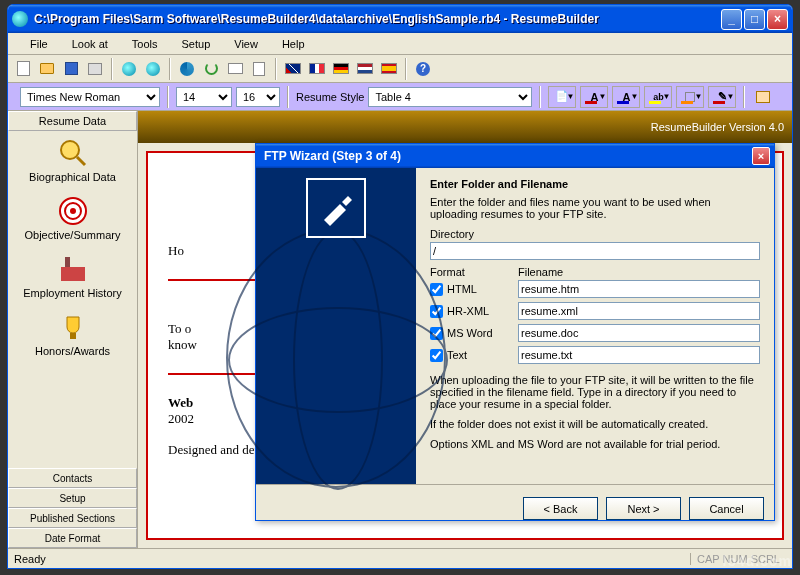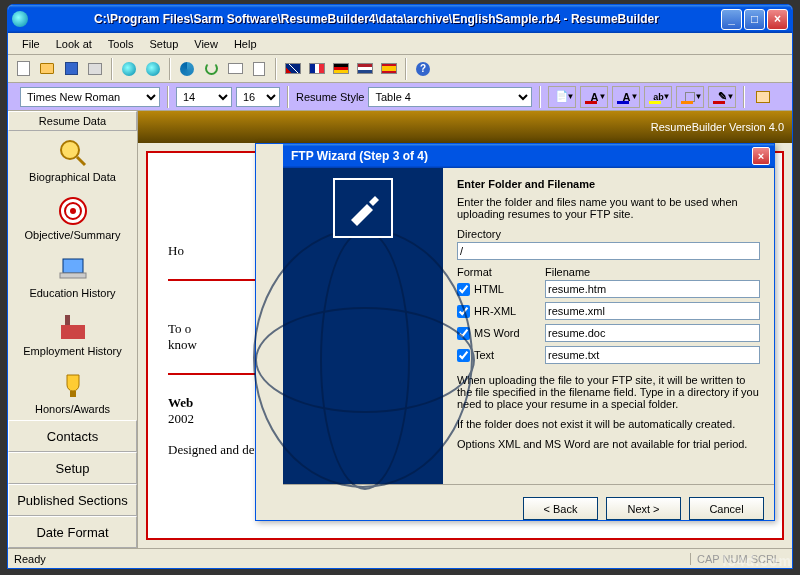--- a/index.html
+++ b/index.html
@@ -1,54 +1,54 @@
 <!DOCTYPE html>
 <html><head>
 <meta charset="utf-8">
 <style>
 * { box-sizing: border-box; margin: 0; padding: 0; }
 body { font-family: Tahoma, sans-serif; font-size: 11px; background: #333; width: 800px; height: 575px; overflow: hidden; position: relative; }
 .window { width: 786px; height: 565px; margin: 4px auto; background: #ece9d8; border: 1px solid #0054e3; border-radius: 6px 6px 0 0; display: flex; flex-direction: column; }
 .titlebar { height: 28px; background: linear-gradient(#3b8beb, #0054e3 10%, #0054e3 90%, #003cad); display: flex; align-items: center; padding: 0 4px; border-radius: 5px 5px 0 0; }
 .titlebar .app-icon { width: 16px; height: 16px; margin-right: 6px; background: radial-gradient(circle at 40% 40%, #8ff, #08a); border-radius: 50%; }
-.titlebar .title { color: #fff; font-weight: bold; font-size: 12px; flex: 1; text-shadow: 1px 1px #003; text-align: center; }
+.titlebar .title { color: #fff; font-weight: bold; font-size: 12px; flex: 1; text-shadow: 1px 1px #003; }
 .titlebar .btn { width: 21px; height: 21px; margin-left: 2px; border: 1px solid #fff; border-radius: 3px; color: #fff; font-weight: bold; font-size: 12px; display: flex; align-items: center; justify-content: center; cursor: pointer; }
 .btn-min { background: linear-gradient(#6fa3e8, #2e66d0); }
 .btn-max { background: linear-gradient(#6fa3e8, #2e66d0); }
 .btn-close { background: linear-gradient(#e88, #c33); }
 .menubar { height: 22px; background: #ece9d8; display: flex; align-items: center; padding: 0 6px; border-bottom: 1px solid #aca899; }
-.menubar span { padding: 3px 8px; cursor: pointer; }
+.menubar span { padding: 3px 8px; cursor: pointer; margin-left: 8px; }
 .toolbar { height: 28px; background: #ece9d8; display: flex; align-items: center; padding: 0 4px; border-bottom: 1px solid #aca899; gap: 2px; }
 .tbtn { width: 22px; height: 22px; border: 1px solid transparent; display: flex; align-items: center; justify-content: center; cursor: pointer; }
 .sep { width: 2px; height: 22px; border-left: 1px solid #aca899; border-right: 1px solid #fff; margin: 0 3px; }
 .flag { width: 16px; height: 11px; border: 1px solid #888; }
 .formatbar { height: 28px; background: #c4b5fd; display: flex; align-items: center; padding: 0 4px; border-bottom: 1px solid #aca899; gap: 4px; }
 .combo { height: 20px; border: 1px solid #7f9db9; background: #fff; padding: 0 2px; font-size: 11px; }
 .color-btn { width: 28px; height: 22px; border: 1px solid #aca899; display: flex; align-items: center; justify-content: center; cursor: pointer; font-weight: bold; position: relative; }
 .color-btn .bar { position: absolute; bottom: 3px; left: 4px; width: 12px; height: 3px; }
 .color-btn .dd { position: absolute; right: 1px; font-size: 8px; }
 .main { flex: 1; display: flex; overflow: hidden; }
 .sidebar { width: 130px; background: #ece9d8; border-right: 1px solid #aca899; display: flex; flex-direction: column; }
 .side-header { height: 20px; border: 1px outset #fff; background: #ece9d8; display: flex; align-items: center; justify-content: center; font-size: 11px; cursor: pointer; }
 .side-items { flex: 1; background: #ece9d8; overflow: hidden; }
 .side-item { padding: 6px 4px; text-align: center; cursor: pointer; }
 .side-item .ico { width: 32px; height: 32px; margin: 0 auto 2px; }
 .side-buttons { }
-.side-btn { height: 32px; border: 1px outset #fff; background: #ece9d8; display: flex; align-items: center; justify-content: center; font-size: 13px; cursor: pointer; }
+.side-btn { height: 20px; border: 1px outset #fff; background: #ece9d8; display: flex; align-items: center; justify-content: center; font-size: 10px; cursor: pointer; }
 .content { flex: 1; display: flex; flex-direction: column; background: #ece9d8; }
 .content-header { height: 32px; background: linear-gradient(#b8860b, #5a4200); color: #fff; display: flex; align-items: center; justify-content: flex-end; padding: 0 8px; font-size: 11px; }
 .doc-area { flex: 1; background: #ece9d8; padding: 8px; position: relative; overflow: hidden; }
 .page { background: #fff; border: 2px solid #c00; width: 100%; height: 100%; padding: 30px 20px; font-family: "Times New Roman", serif; font-size: 13px; position: relative; }
 .page .hr { border-top: 2px solid #c00; margin: 20px 0; }
 .statusbar { height: 20px; background: #ece9d8; border-top: 1px solid #aca899; display: flex; align-items: center; padding: 0 6px; font-size: 11px; }
 .statusbar .flex { flex: 1; }
 .statusbar .ind { padding: 0 6px; border-left: 1px solid #aca899; color: #999; }
 
 
-.dialog { position: absolute; left: 255px; top: 143px; width: 520px; height: 378px; background: #ece9d8; border: 1px solid #0054e3; box-shadow: 2px 2px 6px rgba(0,0,0,.3); display: flex; flex-direction: column; padding-left: 27px; }
+.dialog { position: absolute; left: 255px; top: 143px; width: 520px; height: 378px; background: #ece9d8; border: 1px solid #0054e3; box-shadow: 2px 2px 6px rgba(0,0,0,.3); display: flex; flex-direction: column; }
 .dlg-title { height: 24px; background: linear-gradient(#3b8beb, #0054e3 10%, #0054e3 90%, #003cad); display: flex; align-items: center; padding: 0 4px; color: #fff; font-weight: bold; font-size: 12px; }
 .dlg-title .t { flex: 1; padding-left: 4px; }
 .dlg-title .x { width: 18px; height: 18px; background: linear-gradient(#e88, #c33); border: 1px solid #fff; border-radius: 2px; display: flex; align-items: center; justify-content: center; cursor: pointer; font-size: 11px; }
 .dlg-body { flex: 1; display: flex; }
 .dlg-img { width: 160px; background: #002a6b; display: flex; align-items: flex-start; justify-content: center; padding-top: 10px; position: relative; }
 .dlg-img .globe { position: absolute; top: 60px; left: -30px; width: 220px; height: 260px; border: 2px solid #001a44; border-radius: 50%; opacity: .6; }
 .dlg-img .globe::before, .dlg-img .globe::after { content: ''; position: absolute; border: 2px solid #001a44; border-radius: 50%; }
 .dlg-img .globe::before { top: 0; left: 30%; width: 40%; height: 100%; }
 .dlg-img .globe::after { top: 30%; left: 0; width: 100%; height: 40%; }
 .dlg-img .icobox { width: 60px; height: 60px; border: 2px solid #fff; background: #002a6b; display: flex; align-items: center; justify-content: center; position: relative; z-index: 2; }
@@ -194,27 +194,20 @@
         <div class="side-item">
           <div class="ico"><svg width="32" height="32">
                 <circle cx="16" cy="16" r="13" fill="#fff" stroke="#c00" stroke-width="2"></circle>
                 <circle cx="16" cy="16" r="8" fill="#fff" stroke="#c00" stroke-width="2"></circle>
                 <circle cx="16" cy="16" r="3" fill="#c00"></circle>
               </svg></div>
           <div>Objective/Summary</div>
         </div>
         <div class="side-item">
           <div class="ico"><svg width="32" height="32">
-                <rect x="6" y="6" width="20" height="14" fill="#6af" stroke="#037"></rect>
-                <rect x="3" y="20" width="26" height="5" fill="#ccc" stroke="#888"></rect>
-              </svg></div>
-          <div>Education History</div>
-        </div>
-        <div class="side-item">
-          <div class="ico"><svg width="32" height="32">
                 <rect x="4" y="14" width="24" height="14" fill="#c44"></rect>
                 <rect x="8" y="4" width="5" height="10" fill="#844"></rect>
               </svg></div>
           <div>Employment History</div>
         </div>
         <div class="side-item">
           <div class="ico"><svg width="32" height="32">
                 <path d="M10 6 h12 v10 a6 6 0 0 1 -12 0 z" fill="#fc3" stroke="#a70"></path>
                 <rect x="13" y="22" width="6" height="6" fill="#a70"></rect>
               </svg></div>

